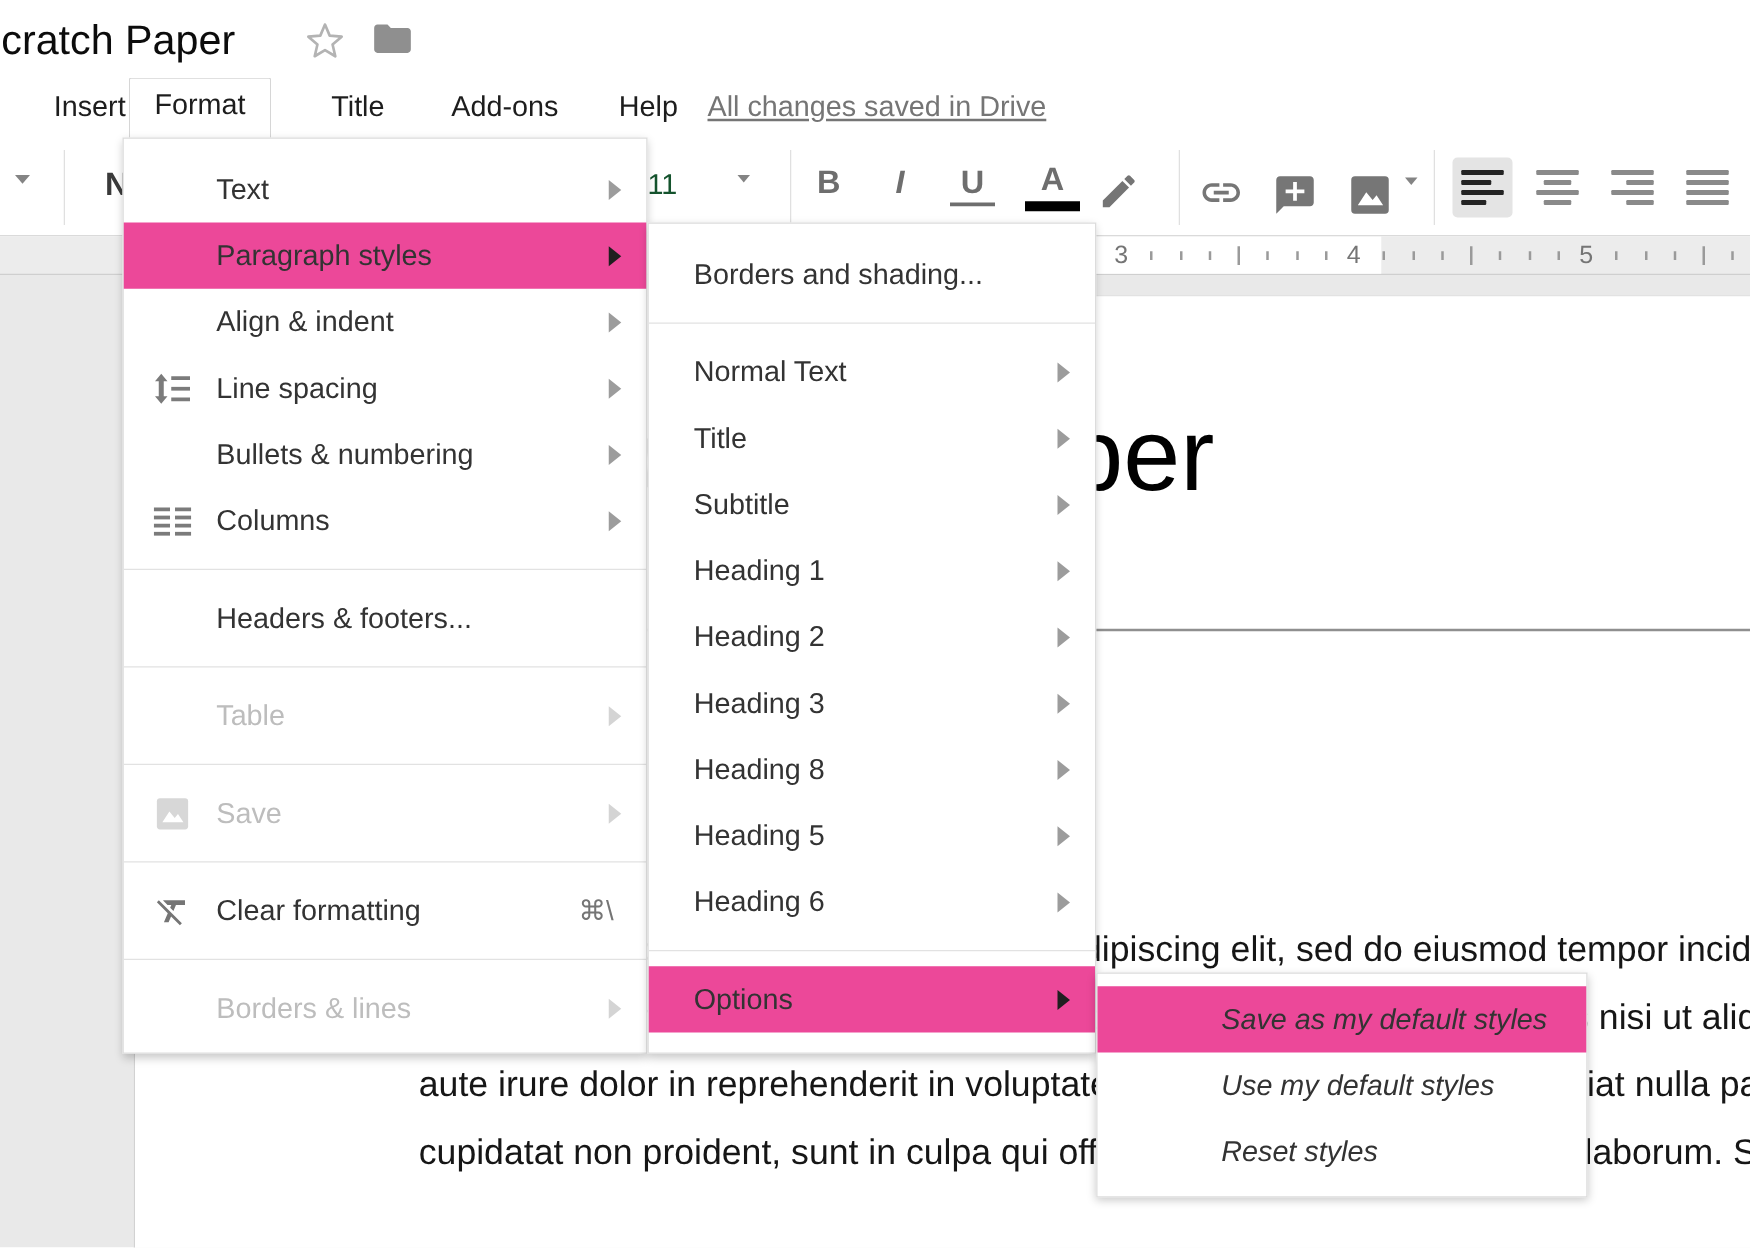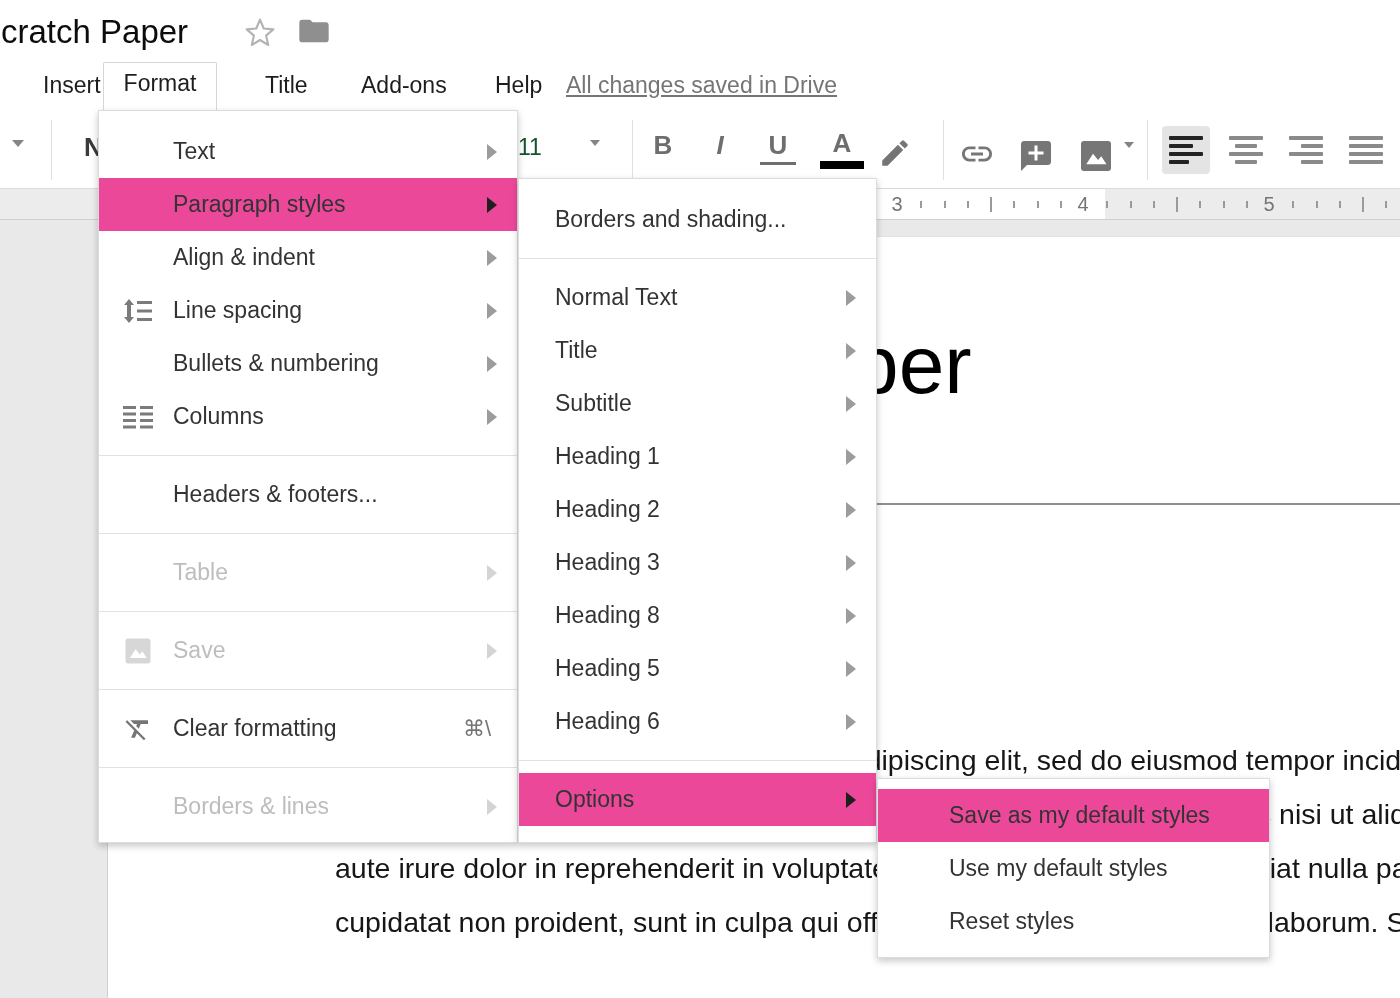--- a/index.html
+++ b/index.html
@@ -55,21 +55,21 @@
 
   
   .menu-panel{background:#fff;border:1px solid #dcdcdc;box-shadow:0 3px 7px rgba(0,0,0,.22);
               box-sizing:border-box;}
   .format-menu{left:98px;top:110px;width:420px;height:733px;padding-top:14px;z-index:20;}
   .para-menu{left:518px;top:178px;width:359px;height:665px;padding-top:14px;z-index:21;}
   .options-menu{left:877px;top:778px;width:393px;height:180px;padding-top:10px;z-index:22;}
   .menu-item{height:53px;display:flex;align-items:center;position:relative;
              padding:0 20px 0 74px;font-size:23px;color:#333;cursor:default;}
   .para-menu .menu-item{padding-left:36px;}
-  .options-menu .menu-item{padding-left:71px;}
+  .options-menu .menu-item{padding-left:99px;font-style:italic;}
   .menu-item.hl{background:#ec4899;}
   .menu-item.disabled{color:#bdbdbd;}
   .m-arrow{margin-left:auto;width:0;height:0;border-top:8px solid transparent;
            border-bottom:8px solid transparent;border-left:10px solid #9c9c9c;}
   .menu-item.hl .m-arrow{border-left-color:#1f1f1f;}
   .menu-item.disabled .m-arrow{border-left-color:#d4d4d4;}
   .menu-sep{border-top:1px solid #e2e2e2;margin:12px 0;}
   .menu-icon{position:absolute;left:22px;top:50%;transform:translateY(-50%);
              width:34px;height:34px;display:flex;align-items:center;justify-content:center;}
   .m-shortcut{margin-left:auto;font-size:22px;color:#757575;padding-right:6px;}

